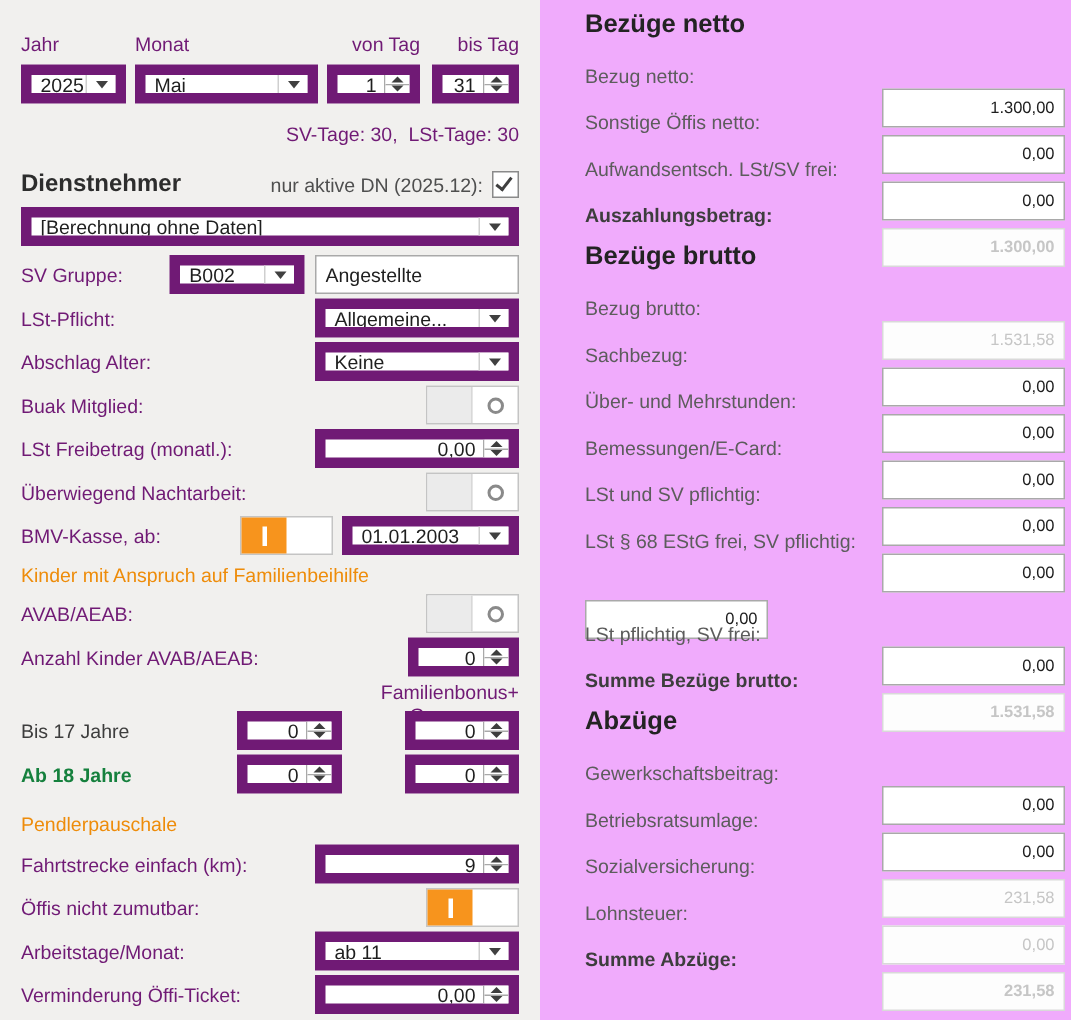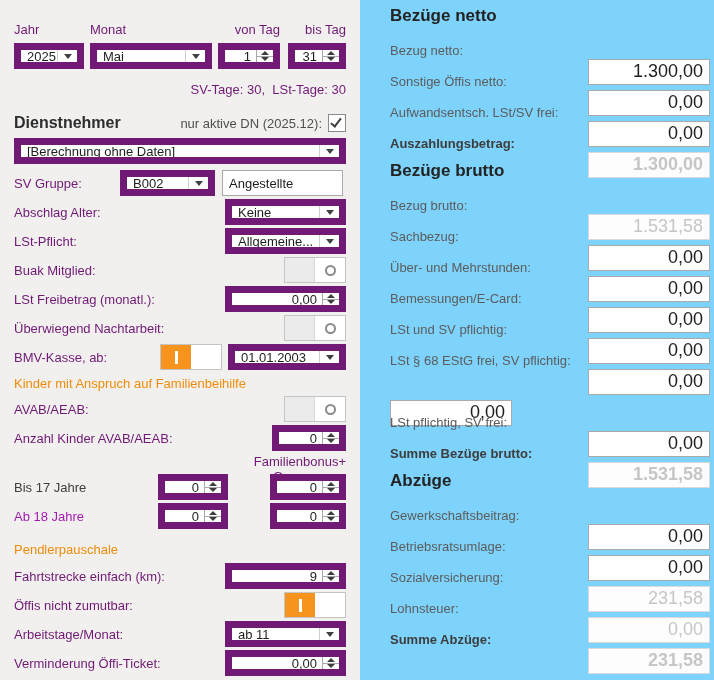--- a/index.html
+++ b/index.html
@@ -15,21 +15,21 @@
   .left {
     width:360px; height:680px; background:#f1f0ee;
     padding:20px 14px 0 14px; flex:none;
   }
   .row { display:flex; align-items:center; height:26px; margin-bottom:3px; }
   .lblrow { height:17px; margin-bottom:6px; align-items:flex-end; }
   .lbl { color:#701a75; }
   .flex1 { flex:1; min-width:0; }
 
   .w70{width:70px;} .w122{width:122px;} .w62{width:62px;} .w58{width:58px;}
-  .w95{width:95px;} .w106{width:106px;} .w118{width:118px;} .w124{width:121px;}
+  .w95{width:95px;} .w106{width:106px;} .w118{width:118px;} .w124{width:136px;}
   .w74{width:74px;} .w76{width:76px;}
   .g6{margin-right:6px;} .g7{margin-right:7px;} .g8{margin-right:8px;} .g42{margin-right:42px;}
   .tr { text-align:right; }
 
   .box {
     background:#fff; border:7px solid #701a75; height:26px;
     display:flex; align-items:center; overflow:hidden;
   }
   .box .val { flex:1; padding:0 6px; color:#1e1e1e; white-space:nowrap; overflow:hidden; }
   .box .val.num { text-align:right; padding-right:5px; }
@@ -65,30 +65,30 @@
 
   .orange-title { color:#ee8c0a; height:17px; margin-top:5px; margin-bottom:4px; display:flex; align-items:center; }
   .pad-title { margin-top:12px; margin-bottom:5px; }
 
   input.txt {
     height:26px; border:1px solid #a9a9a9; background:#fff; color:#1e1e1e;
     font-family:"Liberation Sans",sans-serif; font-size:13px; padding:0 6px; outline:none;
   }
 
   
-  .right { flex:1; padding:6px 4px 0 30px; background:#7dd3fc; }
+  .right { flex:1; padding:6px 4px 0 30px; background:#f0abfc; }
   .h1 { font-size:17px; font-weight:600; color:#232323; height:22px; margin-bottom:9px; }
   .sect { }
   .rrow { display:flex; align-items:center; height:26px; margin-bottom:5px; }
   .rrow .rlbl { flex:1; color:#5c5c5c; padding-right:8px; white-space:nowrap; }
   .rrow.bold .rlbl { font-weight:700; color:#3d3d3d; }
   input.amount {
     width:122px; height:26px; flex:none; border:1px solid #a9a9a9; background:#fff;
     color:#1e1e1e; text-align:right; padding:0 6px; outline:none;
-    font-family:"Liberation Sans",sans-serif; font-size:18px;margin-top:43px;
+    font-family:"Liberation Sans",sans-serif; font-size:11px;margin-top:43px;
   }
   input.amount.ro { border-color:#d9d9d9; background:#fdfdfd; color:#c6c6c6; }
   .rrow.bold input.amount { font-weight:700; }
 </style>
 </head>
 <body>
 
 <div class="app">
 
   <div class="left">
@@ -161,33 +161,33 @@
       <div class="box combo w95 g7">
         <span class="val">B002</span>
         <span class="dd">
             <span class="ca"></span>
           </span>
       </div>
       <input class="txt w124" value="Angestellte" style="">
     </div>
 
     <div class="row">
+      <span class="lbl flex1">LSt-Pflicht:</span>
+      <div class="box combo w124">
+        <span class="val">Allgemeine...</span>
+        <span class="dd">
+            <span class="ca"></span>
+          </span>
+      </div>
+    </div>
+
+    <div class="row">
       <span class="lbl flex1">Abschlag Alter:</span>
       <div class="box combo w124">
         <span class="val">Keine</span>
-        <span class="dd">
-            <span class="ca"></span>
-          </span>
-      </div>
-    </div>
-
-    <div class="row">
-      <span class="lbl flex1">LSt-Pflicht:</span>
-      <div class="box combo w124">
-        <span class="val">Allgemeine...</span>
         <span class="dd">
             <span class="ca"></span>
           </span>
       </div>
     </div>
 
     <div class="row">
       <span class="lbl flex1">Buak Mitglied:</span>
       <div class="toggle" data-state="off">
         <span class="seg seg-l"></span>
@@ -291,21 +291,21 @@
               <span class="tu"></span>
             </span>
           <span class="sb">
               <span class="td"></span>
             </span>
         </span>
       </div>
     </div>
 
     <div class="row">
-      <span class="lbl flex1" style="color:#a21caf;">Ab 18 Jahre</span>
+      <span class="lbl flex1" style="color:#15803d;font-weight:bold;">Ab 18 Jahre</span>
       <div class="box w70 g42">
         <span class="val num">0</span>
         <span class="btns">
           <span class="sb up">
               <span class="tu"></span>
             </span>
           <span class="sb">
               <span class="td"></span>
             </span>
         </span>

